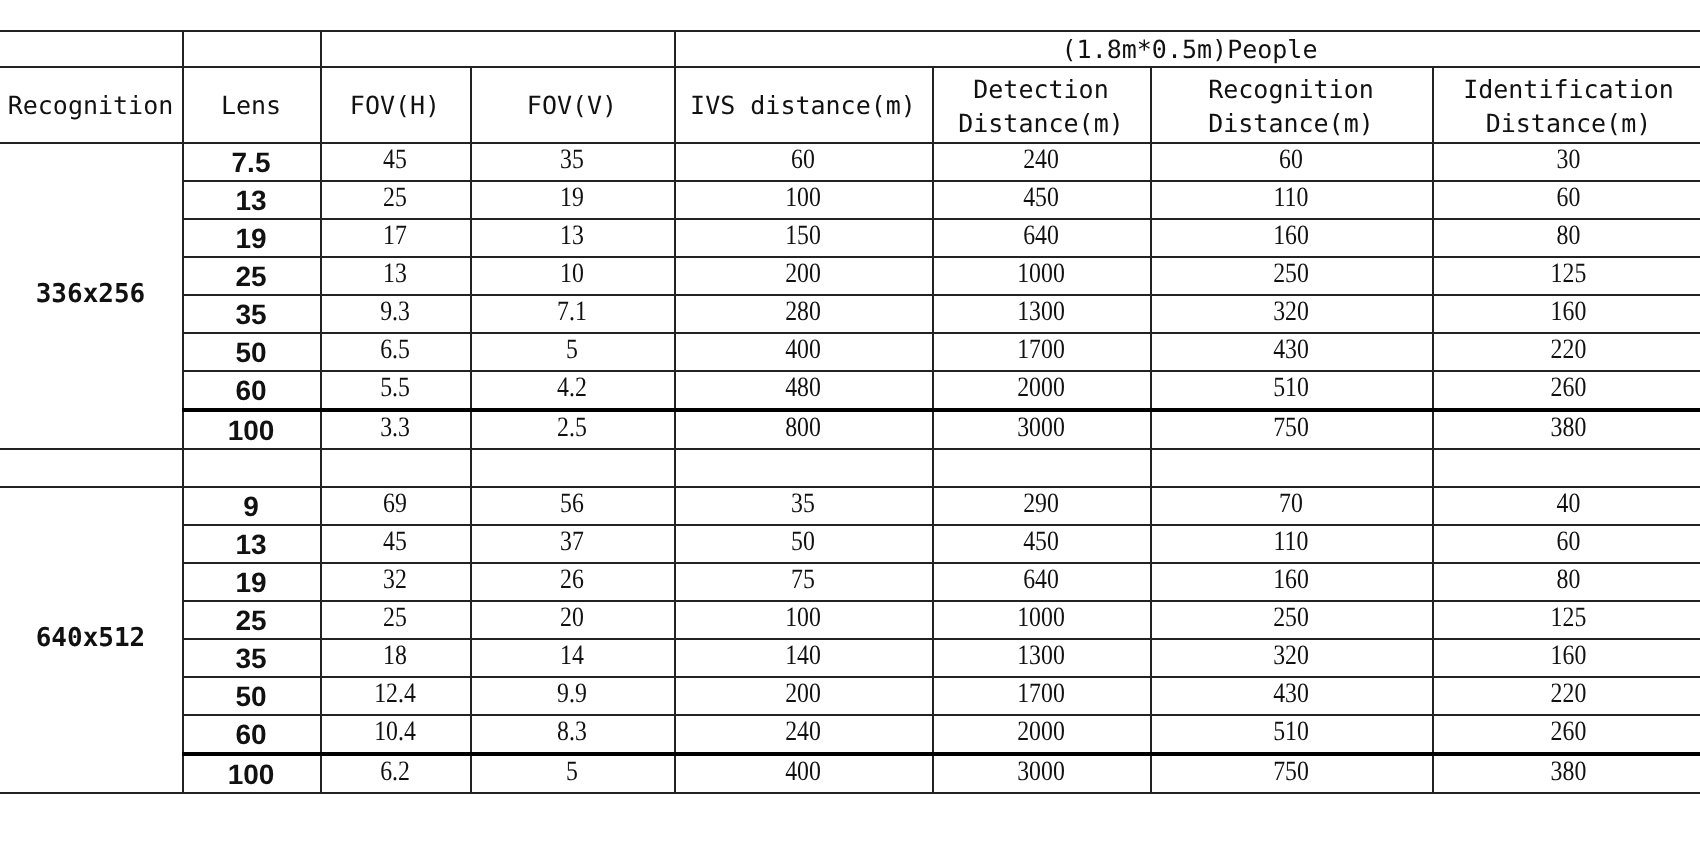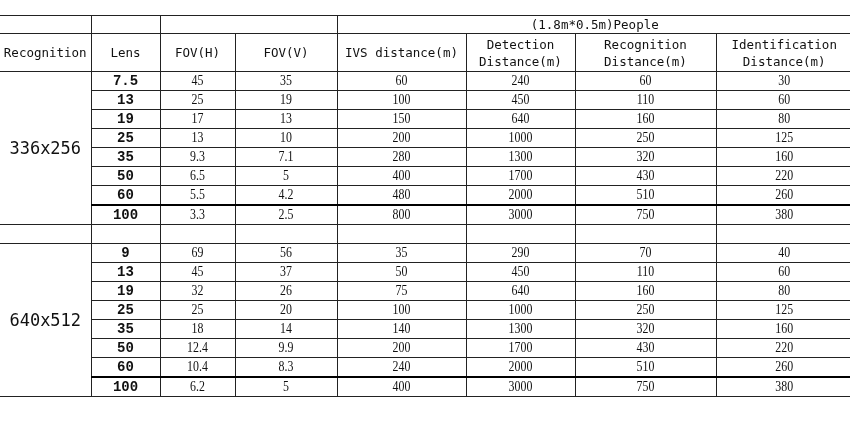--- a/index.html
+++ b/index.html
@@ -10,22 +10,22 @@
       border-collapse: collapse; table-layout: fixed;
       width: 852px;
     }
     table.spec td {
       border: 1px solid #222;
       text-align: center; vertical-align: middle;
       padding: 0; height: 18px; line-height: 16px;
       font-size: 12.5px; overflow: hidden; white-space: nowrap;
     }
     table.spec td.num { font-family: "Liberation Serif", "DejaVu Serif", serif; font-size: 14px; transform: scaleX(0.85); }
-    table.spec td.lens { font-family: Liberation Mono, monospace; font-size: 14px; font-weight: bold; }
-    table.spec td.res { border-top: 1px solid #222; font-size: 17px; }
+    table.spec td.lens { font-family: Liberation Sans, sans-serif; font-size: 14px; font-weight: bold; }
+    table.spec td.res { border-top: 1px solid #222; font-size: 13px; font-weight: bold; }
     table.spec tr.hdr2 td { height: 37px; line-height: 17px; white-space: normal; font-size: 12.5px; }
     table.spec tr.hdr1 td { height: 17px; }
     table.spec tr.thick td.c { border-top: 2px solid #000; }
     table.spec tr.blank td { height: 18px; }
     
     table.spec td.first { border-left: none; }
     table.spec td.last { border-right: none; }
     .wrap2 { display: block; }
   </style>
 </head>

